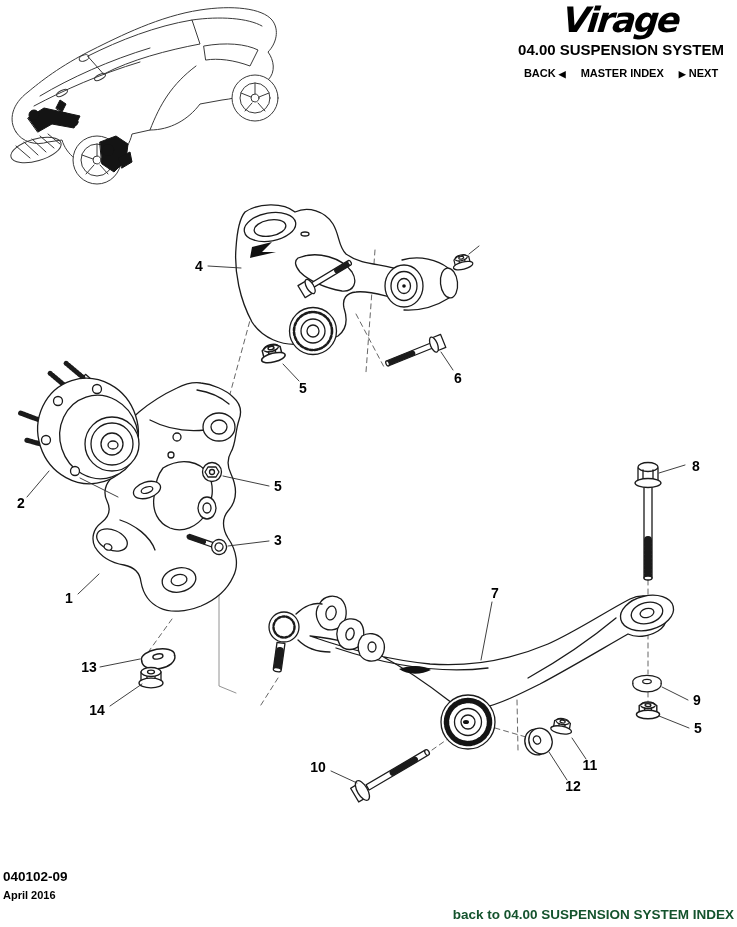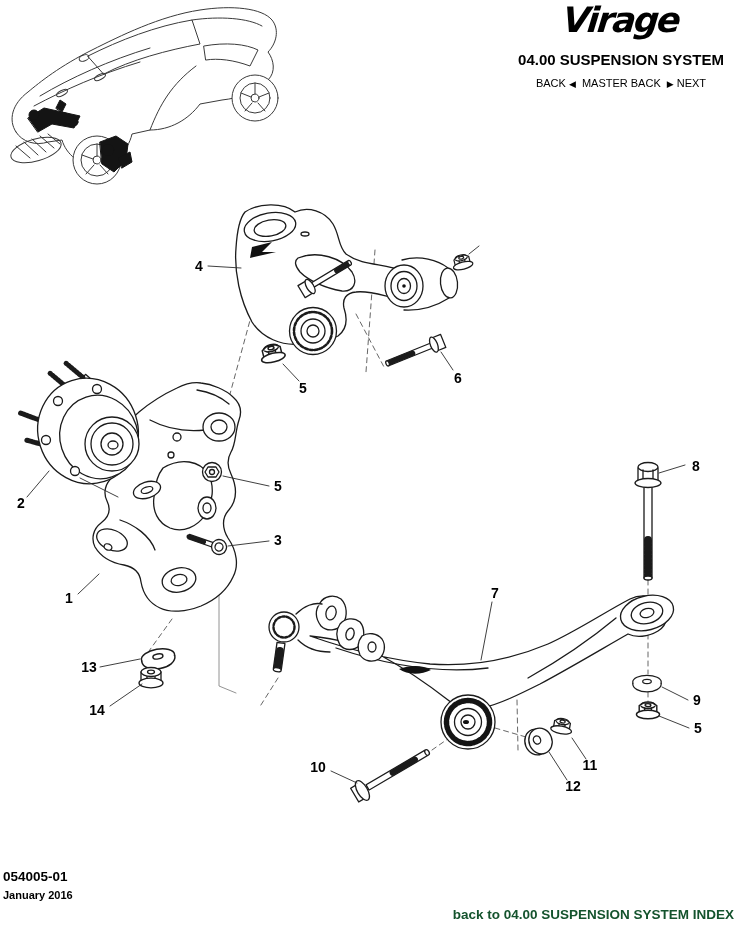--- a/index.html
+++ b/index.html
@@ -2,23 +2,23 @@
 <html><head>
 <meta charset="utf-8">
 <style>
   html,body{margin:0;padding:0;background:#fff;}
   .page{position:relative;width:737px;height:927px;background:#fff;overflow:hidden;
         font-family:"Liberation Sans",sans-serif;color:#000;}
   
   .header{position:absolute;top:1px;right:0;width:232px;text-align:center;}
   .logo{font-family:"DejaVu Sans",sans-serif;font-style:italic;font-weight:bold;
         font-size:35px;line-height:38px;letter-spacing:-2px;transform:skewX(-6deg);}
-  .section-title{font-size:15px;font-weight:bold;margin-top:12px;white-space:nowrap;}
-  .nav{margin-top:9px;display:flex;justify-content:center;gap:6px;
-       font-size:11px;font-weight:normal;}
+  .section-title{font-size:15px;font-weight:bold;margin-top:2px;white-space:nowrap;}
+  .nav{margin-top:9px;display:flex;justify-content:center;gap:15px;
+       font-size:11px;font-weight:bold;}
   .nav a{color:#000;text-decoration:none;cursor:pointer;white-space:nowrap;}
   .arrow{font-size:9px;}
   
   .car{position:absolute;left:0;top:0;}
   .diagram{position:absolute;left:0;top:185px;}
   .callout{font-family:"Liberation Sans",sans-serif;font-size:14px;font-weight:bold;fill:#000;}
   
   .footer-left{position:absolute;left:3px;top:866px;font-weight:bold;}
   .doc-number,.doc-title{font-size:13.5px;line-height:21px;white-space:nowrap;}
   .doc-date{font-size:11px;line-height:17px;}
@@ -28,21 +28,21 @@
 </head>
 <body>
 
 <div class="page">
 
   <div class="header">
     <div class="logo">Virage</div>
     <div class="section-title">04.00 SUSPENSION SYSTEM</div>
     <div class="nav">
       <a><span>BACK</span>&nbsp;<span class="arrow">◀</span></a>
-      <a><span>MASTER BACK</span></a>
+      <a><span>MASTER INDEX</span></a>
       <a><span class="arrow">▶</span>&nbsp;<span>NEXT</span></a>
     </div>
   </div>
 
   <svg class="car" width="300" height="200" viewBox="0 0 300 200">
     <g fill="none" stroke="#3a3a3a" stroke-width="1" stroke-linecap="round" stroke-linejoin="round">
       <path d="M16,132 C8,120 12,104 28,92 C40,82 60,66 92,50 C120,36 160,16 200,10 C232,5 262,8 272,20 C280,30 276,44 268,52 C274,60 276,72 268,80 C258,92 240,98 222,100 L200,104 C188,120 170,130 150,130 L132,134 C128,152 112,166 96,166 C80,166 66,154 62,140 L48,142 C36,146 22,142 16,132 Z"></path>
       <path d="M88,56 C120,40 156,26 192,20 L200,44 C168,50 130,60 104,74 Z"></path>
       <path d="M192,20 C220,16 248,18 262,26"></path>
       <path d="M204,46 C226,42 246,44 258,50 L250,66 C234,60 218,58 206,60 Z"></path>
@@ -330,18 +330,18 @@
         <text class="callout" x="318" y="772">10</text>
         <text class="callout" x="590" y="770">11</text>
         <text class="callout" x="573" y="791">12</text>
         <text class="callout" x="89" y="672">13</text>
         <text class="callout" x="97" y="715">14</text>
       </g>
     </g>
   </svg>
 
   <div class="footer-left">
-    <div class="doc-number">054005-01</div>
-    <div class="doc-date">January 2016</div>
+    <div class="doc-number">040102-09</div>
+    <div class="doc-date">April 2016</div>
   </div>
   <a class="footer-right">back to 04.00 SUSPENSION SYSTEM INDEX</a>
 
 </div>
 
 </body></html>

